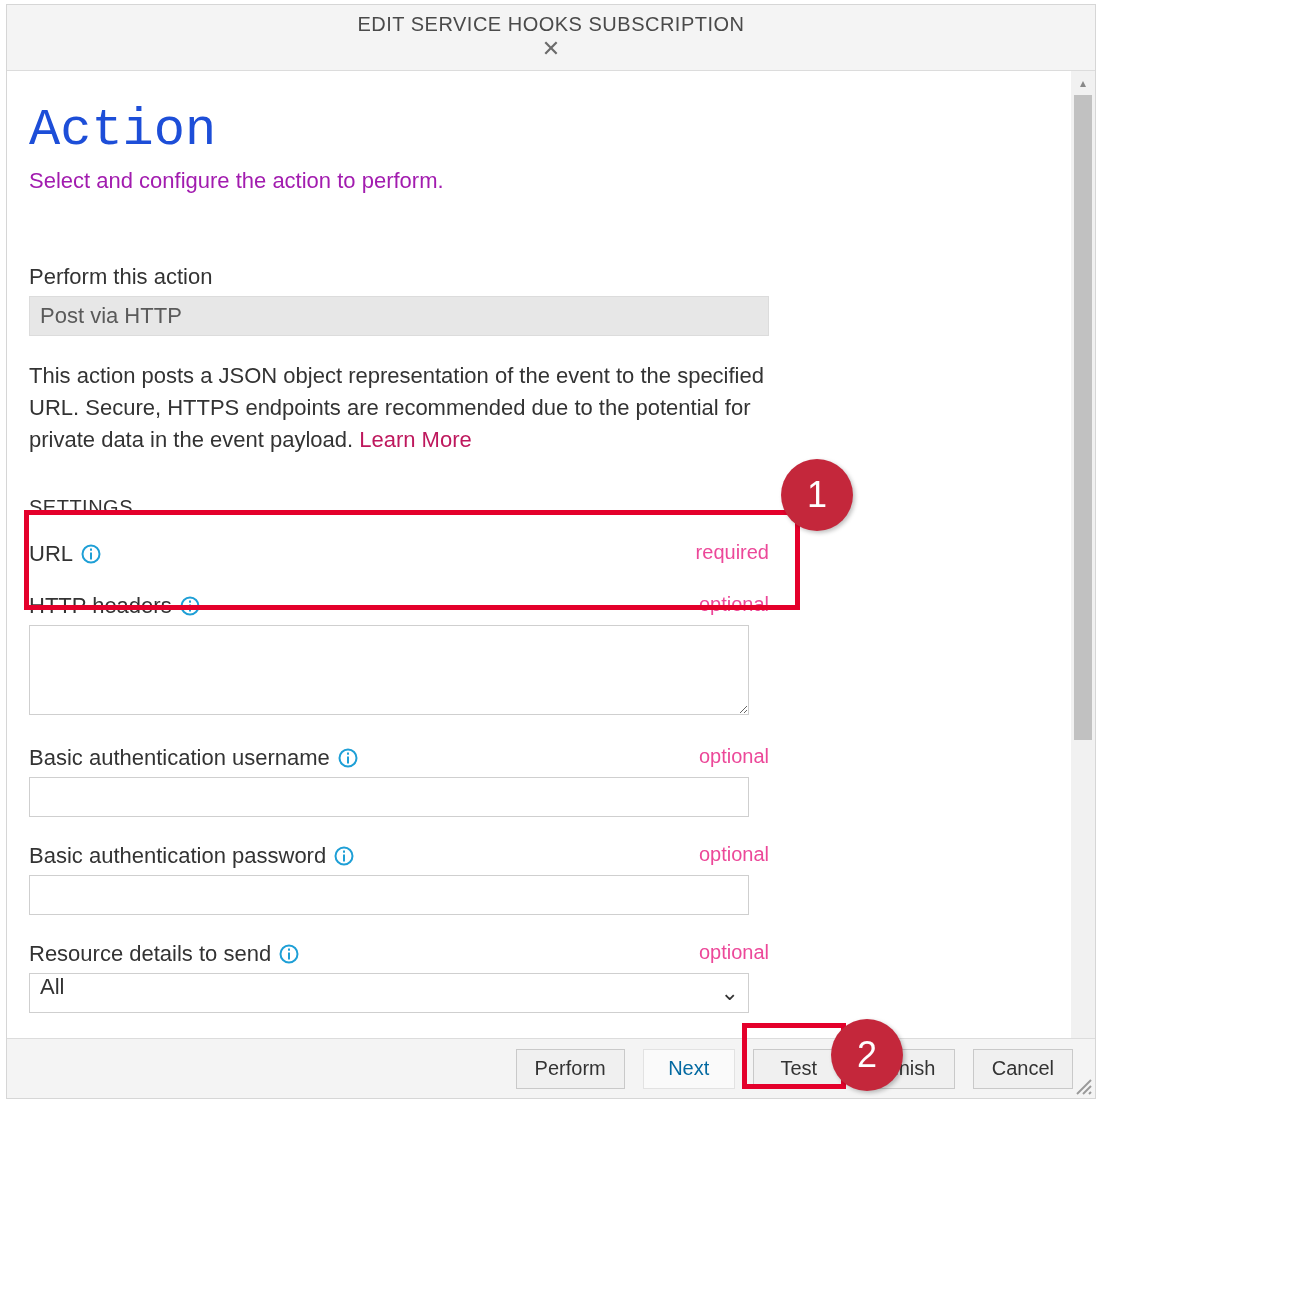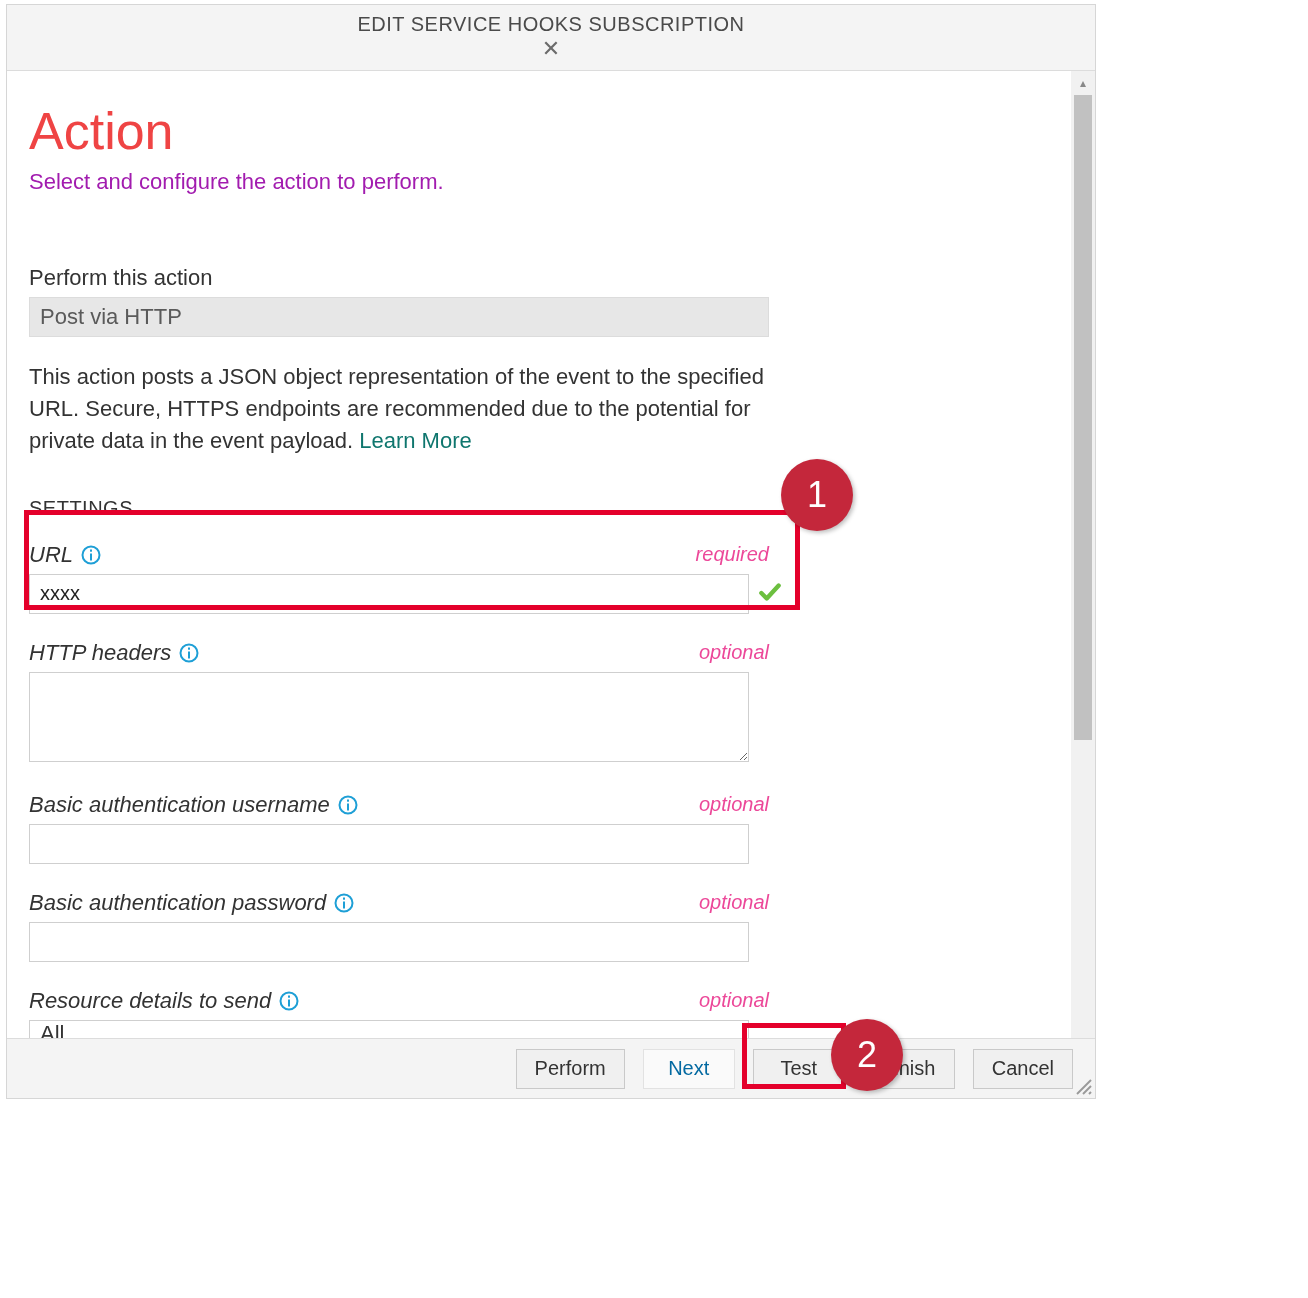--- a/index.html
+++ b/index.html
@@ -38,35 +38,35 @@
   .scroll-arrow-up, .scroll-arrow-down {
     width: 24px; height: 24px;
     display: flex; align-items: center; justify-content: center;
     font-size: 12px; color: #888;
   }
   .scroll-thumb {
     width: 18px; background: #c1c1c1;
     height: 645px; margin-top: 0;
   }
   .scroll-track-fill { flex: 1; }
-  .big-heading { font-size: 52px; font-weight: 300; color: #ef4444; margin-bottom: 8px; }
+  .big-heading { font-size: 52px; font-weight: 300; color: #1d4ed8; margin-bottom: 8px; font-family: Liberation Mono, monospace; }
   .sub-desc { font-size: 22px; color: #a21caf; margin-bottom: 70px; }
   .field-label { font-size: 22px; color: #333; margin-bottom: 6px; display: block; }
   .action-readonly {
     width: 740px; height: 40px;
     background: #e7e7e7; border: 1px solid #dcdcdc;
     color: #5a5a5a; font-size: 22px;
     display: flex; align-items: center; padding: 0 10px;
     margin-bottom: 24px;
   }
   .action-desc { font-size: 22px; color: #333; line-height: 1.45; max-width: 760px; margin-bottom: 40px; }
-  .link-blue { color: #0f766e; cursor: pointer; }
+  .link-blue { color: #be185d; cursor: pointer; }
   .settings-head { font-size: 20px; letter-spacing: 0.5px; color: #333; margin-bottom: 22px; }
   .field-block { margin-bottom: 26px; }
-  .field-top { display: flex; align-items: center; justify-content: space-between; width: 740px; margin-bottom: 6px; font-style: italic; }
+  .field-top { display: flex; align-items: flex-start; justify-content: space-between; width: 740px; margin-bottom: 6px; }
   .field-top .lbl { display: flex; align-items: center; gap: 8px; font-size: 22px; color: #333; }
   .field-top .hint { font-size: 20px; color: #ec4899; }
   .info-circle {
     display: inline-flex; width: 20px; height: 20px; align-items: center; justify-content: center;
   }
   .info-circle svg { width: 20px; height: 20px; }
   .text-input {
     width: 720px; height: 40px; border: 1px solid #cfcfcf;
     font-size: 20px; padding: 0 10px; color: #222;
   }
@@ -155,28 +155,20 @@
             <span class="info-circle">
               <svg viewBox="0 0 20 20">
                   <circle cx="10" cy="10" r="8.5" fill="none" stroke="#1e9fd6" stroke-width="2"></circle>
                   <rect x="9" y="8.5" width="2" height="7" fill="#1e9fd6"></rect>
                   <rect x="9" y="4.5" width="2" height="2.2" fill="#1e9fd6"></rect>
                 </svg>
             </span>
           </span>
           <span class="hint">required</span>
         </div>
-        <div class="with-check">
-          <input class="text-input" type="text" value="xxxx" style="">
-          <span>
-            <svg class="check-green" viewBox="0 0 24 24">
-                <path d="M4 13 L9 18 L20 6" fill="none" stroke="#6cbf3f" stroke-width="4" stroke-linecap="round" stroke-linejoin="round"></path>
-              </svg>
-          </span>
-        </div>
       </div>
 
       <div class="field-block">
         <div class="field-top">
           <span class="lbl">
             <span>HTTP headers</span>
             <span class="info-circle">
               <svg viewBox="0 0 20 20">
                   <circle cx="10" cy="10" r="8.5" fill="none" stroke="#1e9fd6" stroke-width="2"></circle>
                   <rect x="9" y="8.5" width="2" height="7" fill="#1e9fd6"></rect>

